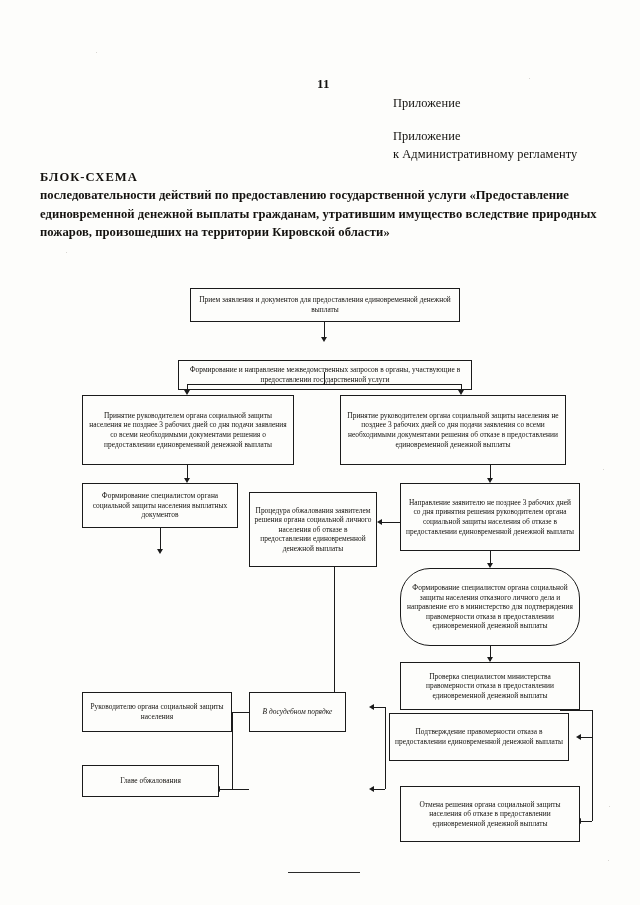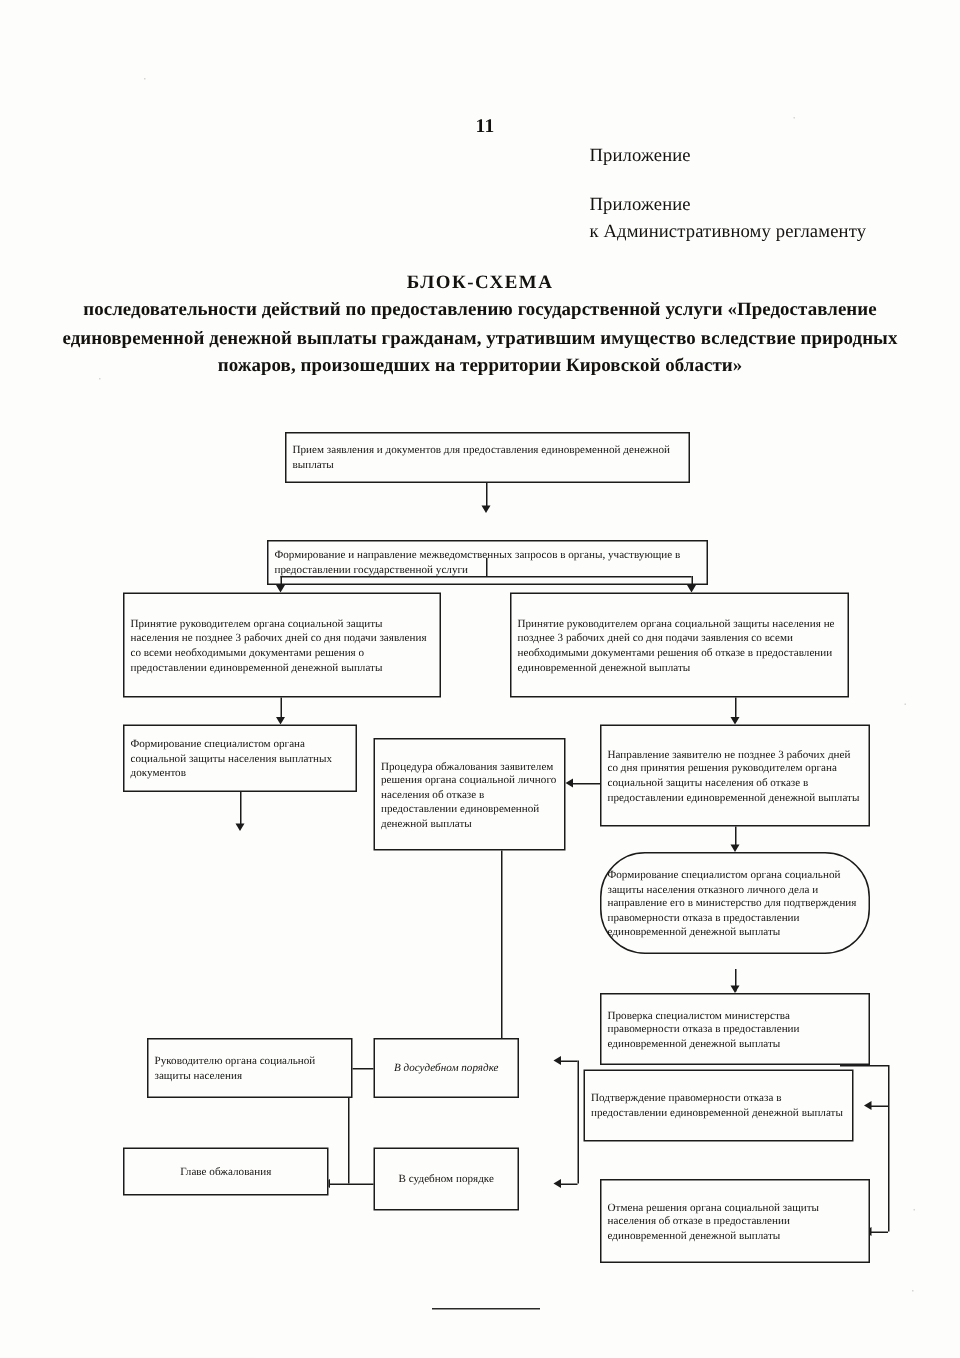--- a/index.html
+++ b/index.html
@@ -39,39 +39,40 @@
     margin-left: 31px;
   }
   .appendix-1 { top: 96px; }
   .appendix-2 { top: 129px; }
   .appendix-3 { top: 147px; }
 
   
   .doc-title {
     position: absolute;
     left: 40px;
-    top: 179px;
+    top: 168px;
     width: 560px;
-    text-align: center;
+    text-align: left;
     font-weight: 700;
     font-size: 12.6px;
     line-height: 18.4px;
     letter-spacing: .05px;
   }
   .doc-title .t-main { display: block; letter-spacing: 1px; }
 
   
   .node {
     position: absolute;
     box-sizing: border-box;
     border: 1px solid #1b1b1b;
     background: #fdfdfb;
     display: flex;
     align-items: center;
     justify-content: center;
+    text-align: center;
     padding: 2px 4px;
     font-size: 7.4px;
     line-height: 9.6px;
     letter-spacing: .02px;
   }
   .node span { display: block; }
 
   
   .conn {
     position: absolute;
@@ -176,21 +177,21 @@
   <div class="conn h" style="left:381px; top:522px; width:19px;"></div>
   <div class="arrow left" style="left:377px; top:519px;"></div>
 
   <div class="conn v" style="left:160px; top:528px; height:24px;"></div>
   <div class="arrow down" style="left:157px; top:549px;"></div>
 
 
   <div class="conn v" style="left:490px; top:551px; height:15px;"></div>
   <div class="arrow down" style="left:487px; top:563px;"></div>
 
-  <div class="node" style="left:400px; top:568px; width:180px; height:68px;border-radius:30px;">
+  <div class="node" style="left:400px; top:568px; width:180px; height:78px;border-radius:30px;">
     <span>Формирование специалистом органа социальной защиты населения отказного личного дела и направление его в министерство для подтверждения правомерности отказа в предоставлении единовременной денежной выплаты</span>
   </div>
 
   <div class="conn v" style="left:490px; top:646px; height:15px;"></div>
   <div class="arrow down" style="left:487px; top:657px;"></div>
 
   <div class="node" style="left:400px; top:662px; width:180px; height:48px;">
     <span>Проверка специалистом министерства правомерности отказа в предоставлении единовременной денежной выплаты</span>
   </div>
 
@@ -216,33 +217,30 @@
   <div class="conn v" style="left:385px; top:707px; height:82px;"></div>
   <div class="conn h" style="left:373px; top:707px; width:12px;"></div>
   <div class="arrow left" style="left:369px; top:704px;"></div>
   <div class="conn h" style="left:373px; top:789px; width:12px;"></div>
   <div class="arrow left" style="left:369px; top:786px;"></div>
 
   <div class="node" style="left:249px; top:692px; width:97px; height:40px;font-style:italic;">
     <span>В досудебном порядке</span>
   </div>
 
-  <div class="node" style="left:249px; top:765px; width:97px; height:42px;">
-    <span>В судебном порядке</span>
-  </div>
 
   <div class="conn v" style="left:232px; top:712px; height:77px;"></div>
   <div class="conn h" style="left:232px; top:712px; width:17px;"></div>
   <div class="conn h" style="left:232px; top:789px; width:17px;"></div>
   <div class="conn h" style="left:219px; top:712px; width:13px;"></div>
   <div class="arrow left" style="left:215px; top:709px;"></div>
   <div class="conn h" style="left:219px; top:789px; width:13px;"></div>
   <div class="arrow left" style="left:215px; top:786px;"></div>
 
-  <div class="node" style="left:82px; top:692px; width:137px; height:40px;margin-left:16px;">
+  <div class="node" style="left:82px; top:692px; width:150px; height:40px;">
     <span>Руководителю органа социальной защиты населения</span>
   </div>
 
   <div class="node" style="left:82px; top:765px; width:137px; height:32px;">
     <span>Главе обжалования</span>
   </div>
 
   <div class="footer-rule"></div>
 
   <div class="speckle" style="left:96px; top:52px;"></div>

